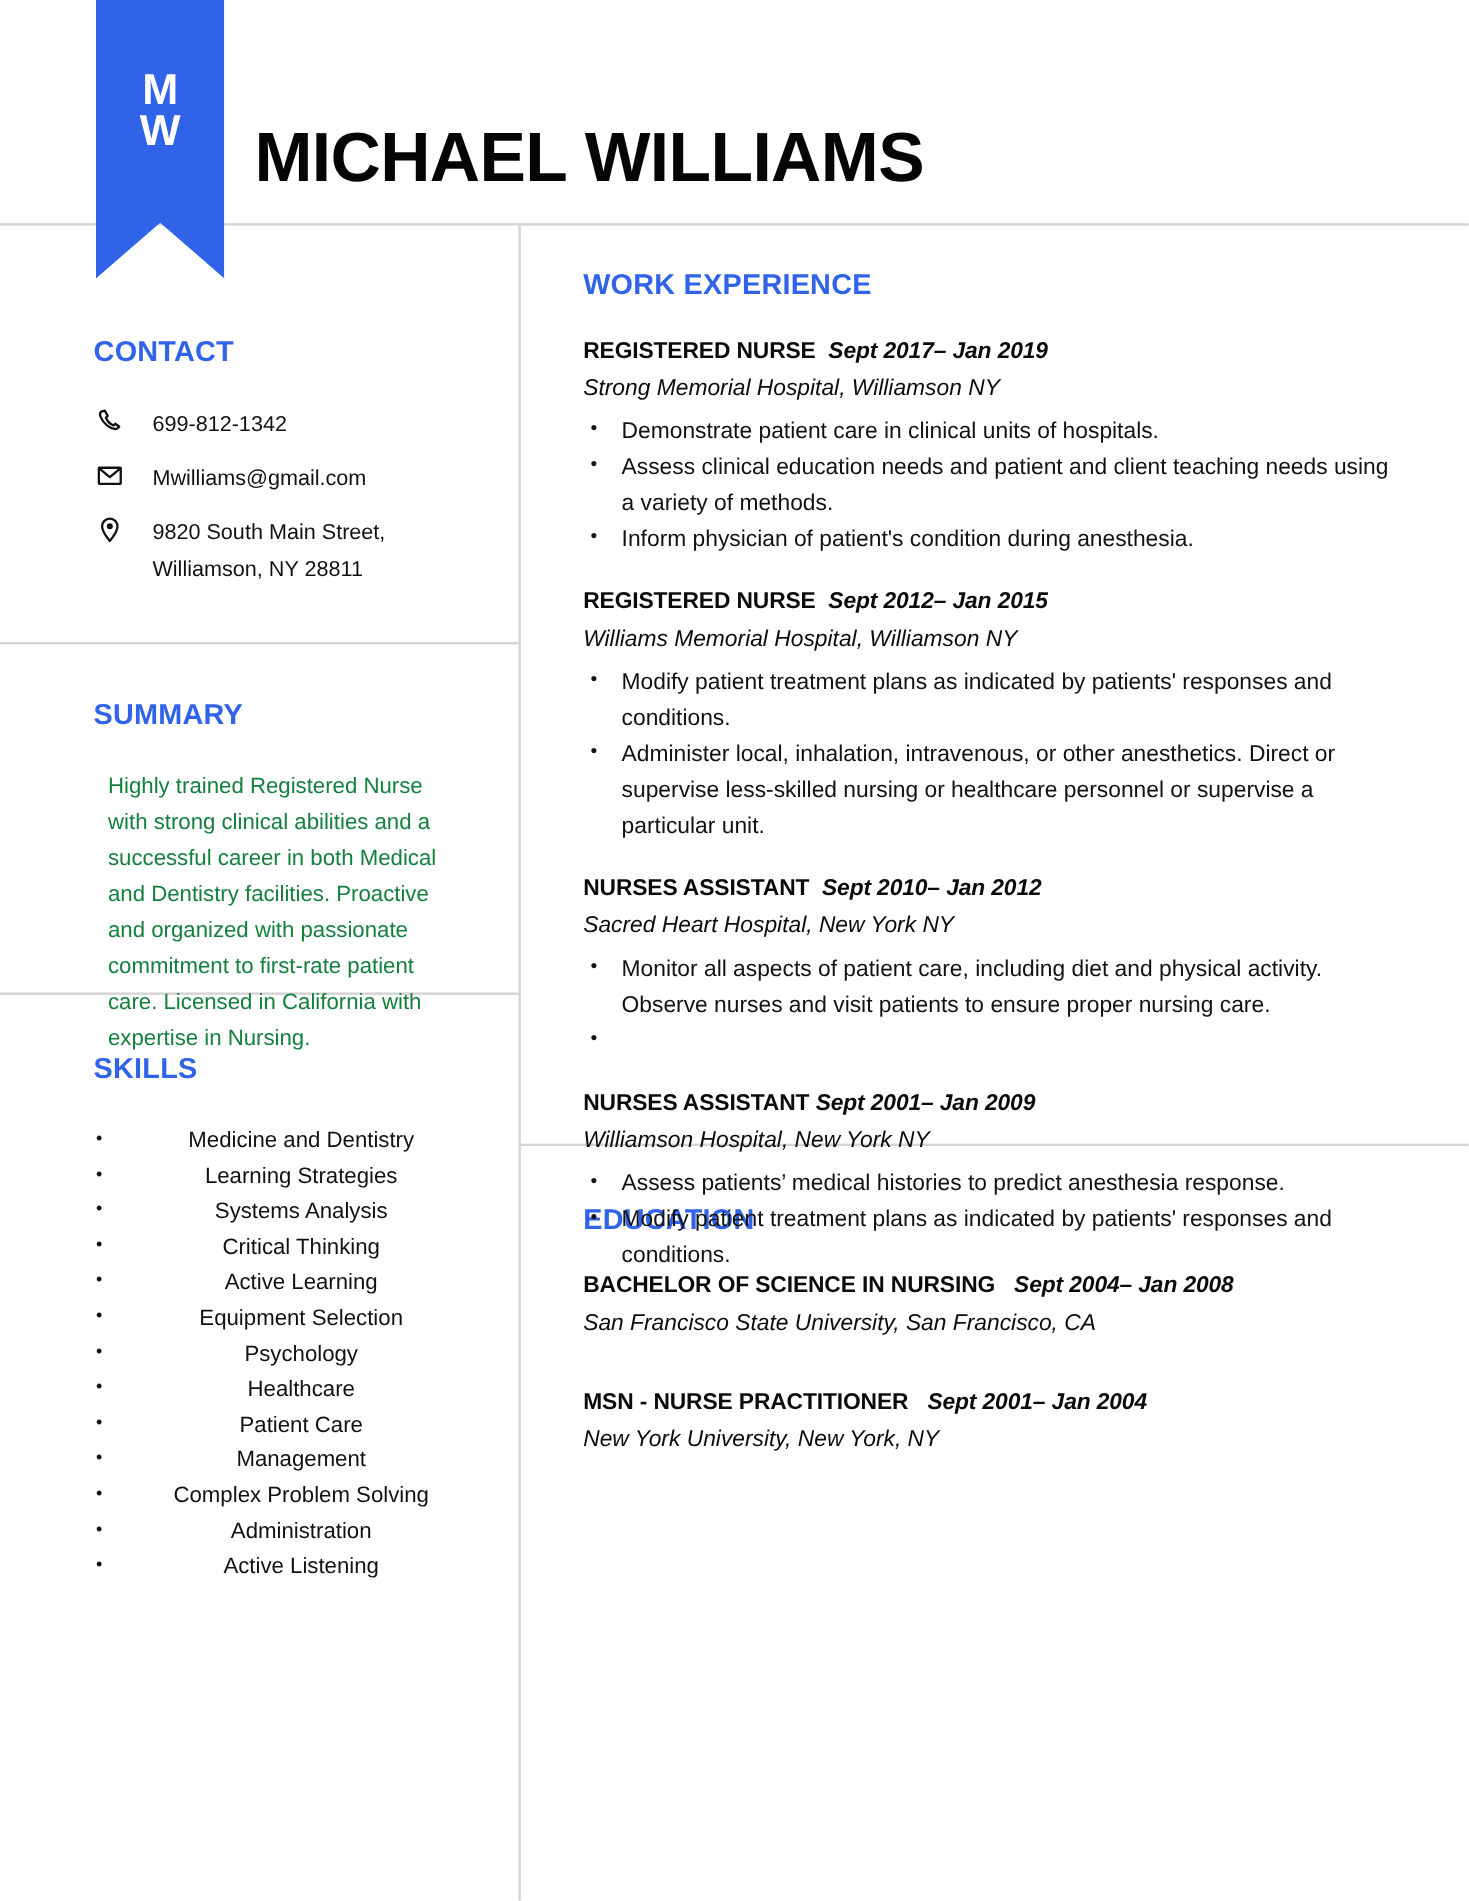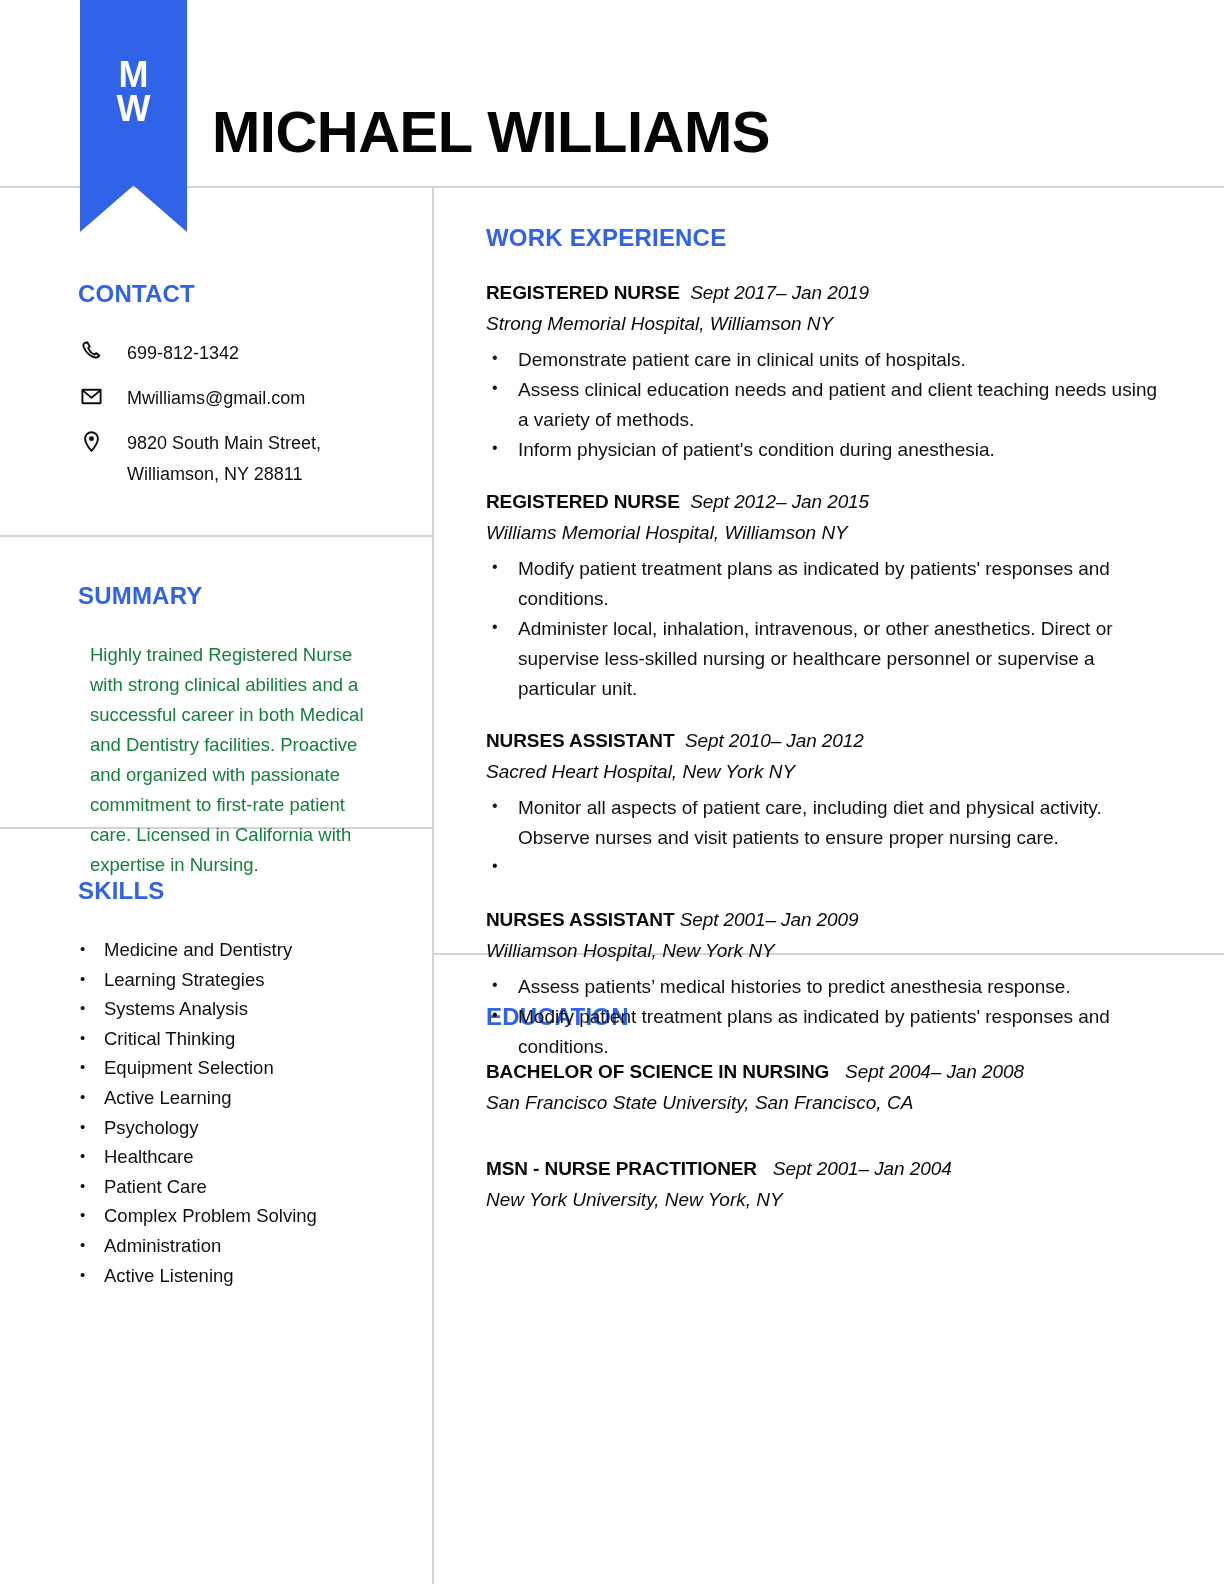--- a/index.html
+++ b/index.html
@@ -128,20 +128,21 @@
     list-style: none;
     margin: 0;
     padding: 0;
   }
   .skill-list li {
     position: relative;
     padding-left: 26px;
     font-size: 18.5px;
     line-height: 29.6px;
     color: #111111;
+    text-align: center;
   }
   .skill-list li::before {
     content: "\2022";
     position: absolute;
     left: 2px;
     top: -1px;
     font-size: 15px;
     color: #111111;
   }
 
@@ -166,20 +167,21 @@
   }
   .job-title {
     font-family: "Liberation Sans", sans-serif;
     font-weight: bold;
     letter-spacing: -0.1px;
   }
   .job-dates {
     font-style: italic;
     font-size: 19px;
     letter-spacing: -0.1px;
+    font-weight: bold;
   }
   .job-org {
     font-style: italic;
     font-size: 19px;
     line-height: 31px;
     color: #0b0b0b;
     margin-bottom: 6px;
   }
 
   .bullets {
@@ -262,25 +264,26 @@
       <p class="summary-text">Highly trained Registered Nurse with strong clinical abilities and a successful career in both Medical and Dentistry facilities. Proactive and organized with passionate commitment to first-rate patient care. Licensed in California with expertise in Nursing.</p>
     </section>
 
     <section class="lsec skills">
       <h2 class="sec-title">SKILLS</h2>
       <ul class="skill-list" id="skill-list">
           <li>Medicine and Dentistry</li>
           <li>Learning Strategies</li>
           <li>Systems Analysis</li>
           <li>Critical Thinking</li>
+          <li>Active Learning</li>
           <li>Equipment Selection</li>
-          <li>Active Learning</li>
           <li>Psychology</li>
           <li>Healthcare</li>
           <li>Patient Care</li>
+          <li>Management</li>
           <li>Complex Problem Solving</li>
           <li>Administration</li>
           <li>Active Listening</li>
         </ul>
     </section>
 
   </div>
 
   <div class="col-right">
 

